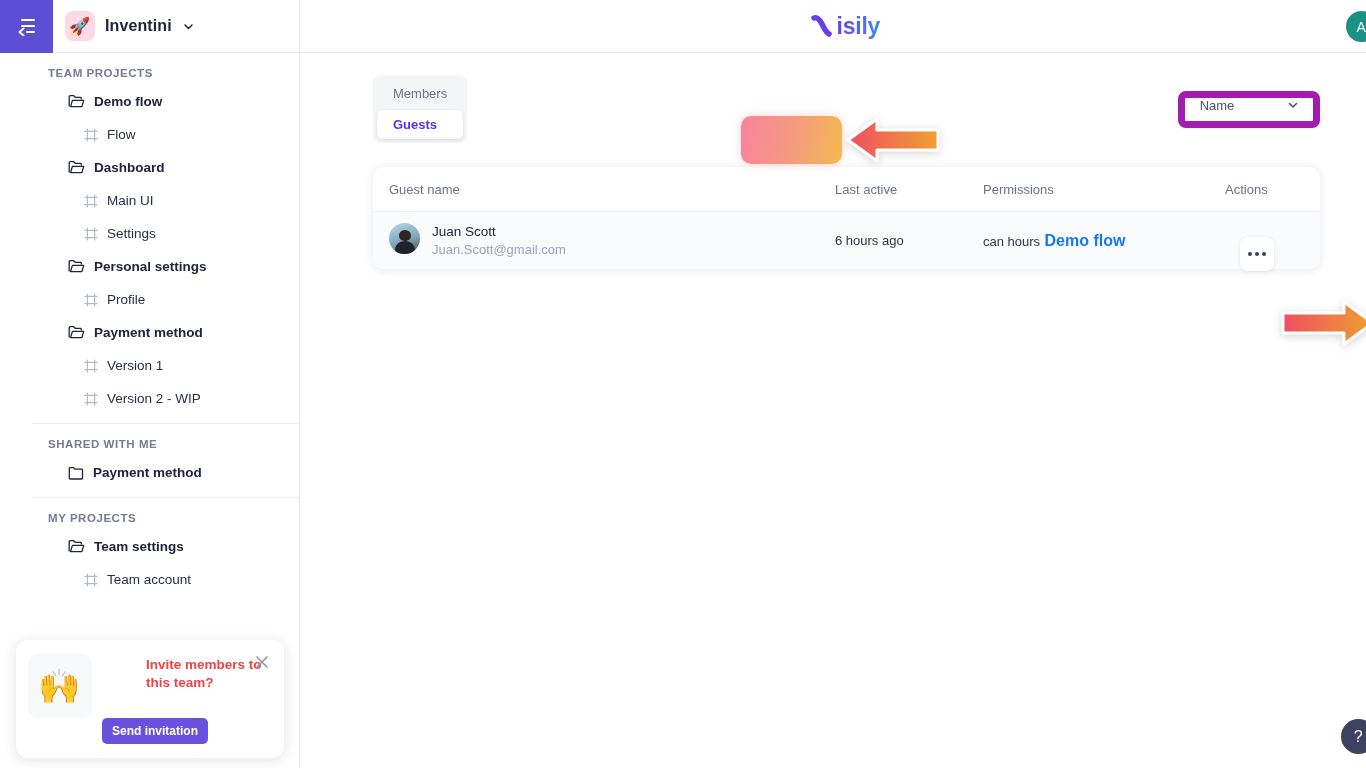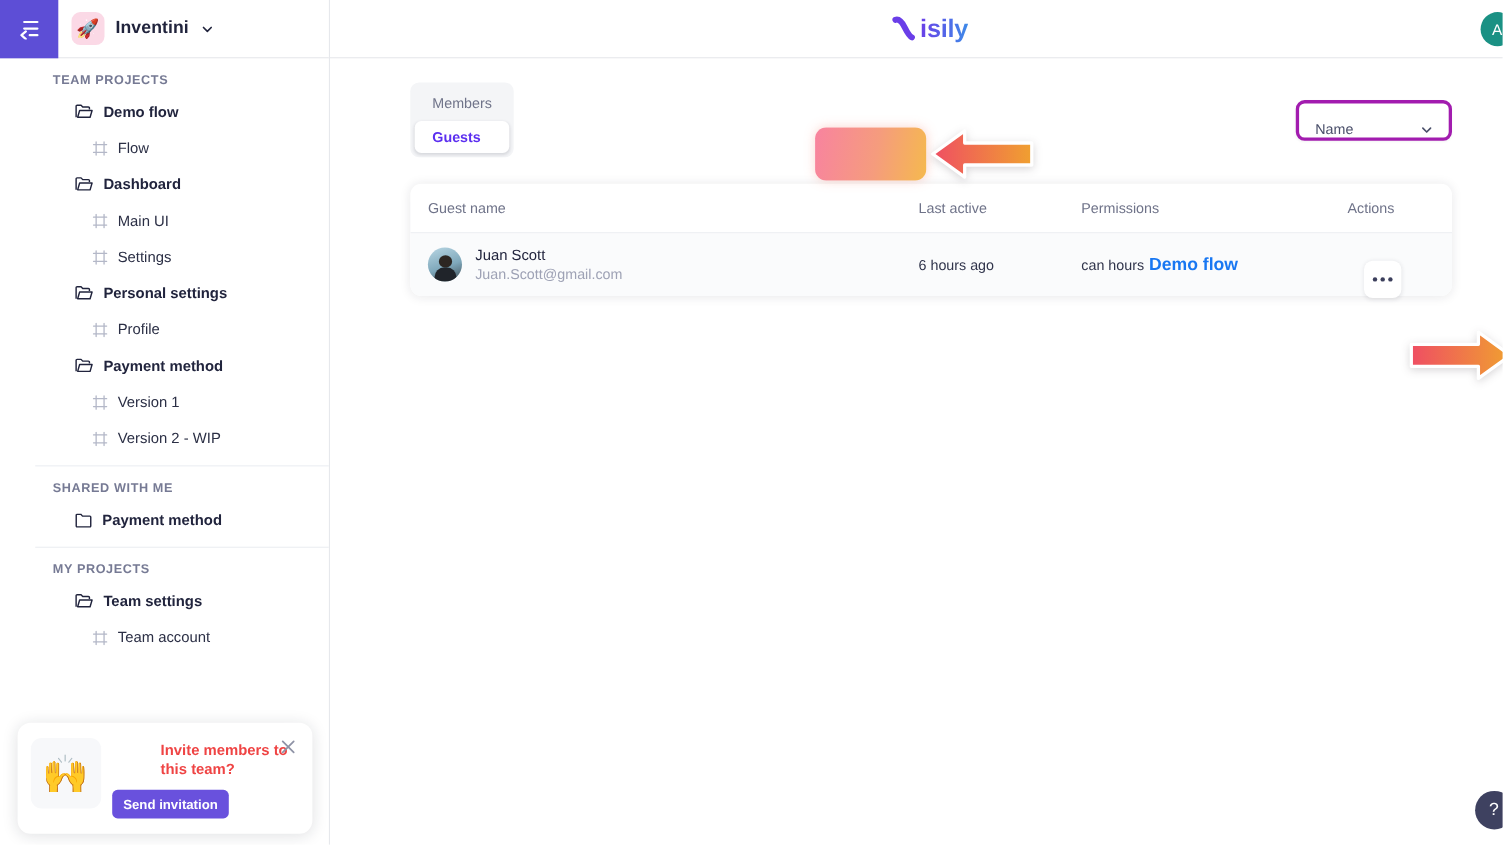--- a/index.html
+++ b/index.html
@@ -72,21 +72,21 @@
     width: 64px; height: 64px; border-radius: 10px; background: #f7f8fa;
     display: flex; align-items: center; justify-content: center;
     font-size: 34px; flex: 0 0 64px;
   }
   .invite-body { padding-top: 2px; flex: 1; }
   .invite-title {
     font-size: 13.5px; font-weight: 700; color: #ef4444;
     line-height: 1.28; width: 130px; margin-left: 44px;
   }
   .invite-btn {
-    margin-top: 10px; background: #6951dd; color: #fff;
+    margin-top: 27px; background: #6951dd; color: #fff;
     border: none; border-radius: 5px; font-size: 12px; font-weight: 700;
     padding: 6px 10px; cursor: pointer; font-family: inherit;
   }
   .invite-close {
     position: absolute; top: 12px; right: 12px;
     width: 20px; height: 20px; cursor: pointer;
     display: flex; align-items: center; justify-content: center;
   }
 
   
@@ -123,40 +123,40 @@
     font-size: 13px; padding: 7px 16px; border-radius: 6px;
     color: #6f7389; cursor: pointer; font-weight: 400;
   }
   .seg-item.active {
     background: #fff; color: #5b2ef0; font-weight: 700;
     box-shadow: 0 1px 3px rgba(30,32,60,.14);
   }
 
   .sort-select {
     width: 142px; height: 37px; border-radius: 8px;
-    background: #fff; border: 3px solid #a21caf;
-    display: flex; align-items: flex-end; justify-content: space-between;
+    background: #fff; border: 7px solid #a21caf;
+    display: flex; align-items: flex-start; justify-content: space-between;
     padding: 0 13px 0 15px; font-size: 13px; color: #4a4f6a; cursor: pointer;
     box-shadow: 0 1px 2px rgba(30,32,60,.05);
   }
 
   .table-card {
     margin-top: 24px; background: #fff; border-radius: 10px;
     box-shadow: 0 1px 10px rgba(25,28,50,.10);
     overflow: hidden;
   }
   .t-row { display: flex; align-items: center; }
   .t-head { height: 44px; font-size: 13px; color: #6f7389; }
   .t-body { height: 58px; background: #fafbfc; border-top: 1px solid #eef0f3; }
   .c-name { flex: 0 0 462px; padding-left: 16px; }
   .c-active { flex: 0 0 148px; }
   .c-perm { flex: 0 0 242px; }
   .c-actions { flex: 1; text-align: right; padding-right: 52px; }
 
-  .guest { display: flex; align-items: center; gap: 12px; }
+  .guest { display: flex; align-items: flex-start; gap: 12px; }
   .guest-av {
     width: 31px; height: 31px; border-radius: 50%;
     background: linear-gradient(160deg,#b9d7e4 0%, #7fa8bb 55%, #3c4a52 100%);
     position: relative; overflow: hidden; flex: 0 0 31px;
   }
   .guest-av::before {
     content:""; position:absolute; left:50%; top:7px; transform:translateX(-50%);
     width:12px; height:11px; border-radius:50% 50% 45% 45%; background:#2c2622;
   }
   .guest-av::after {

